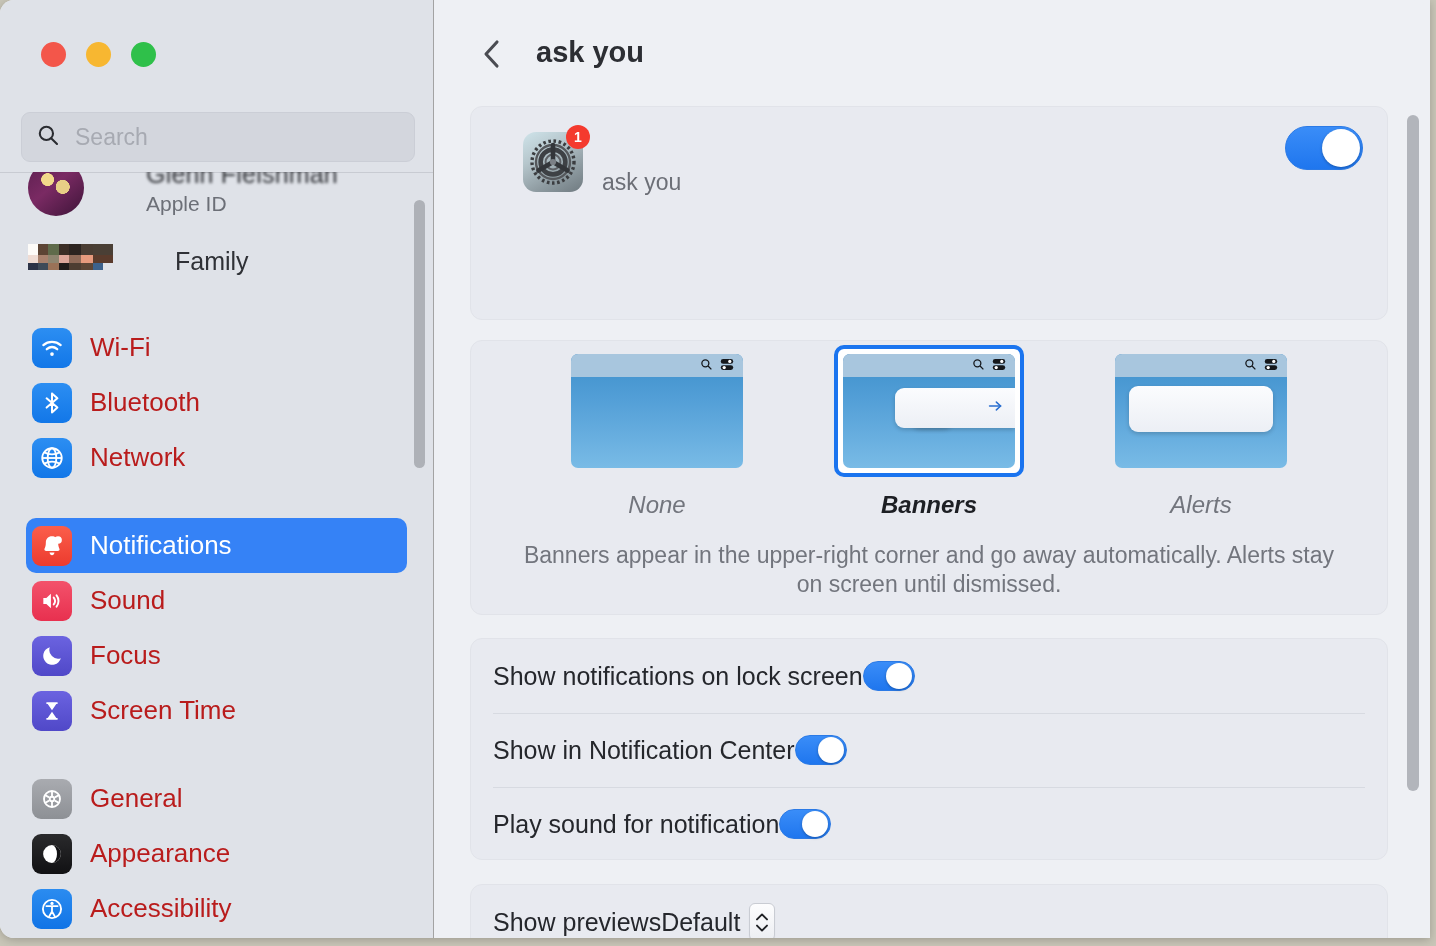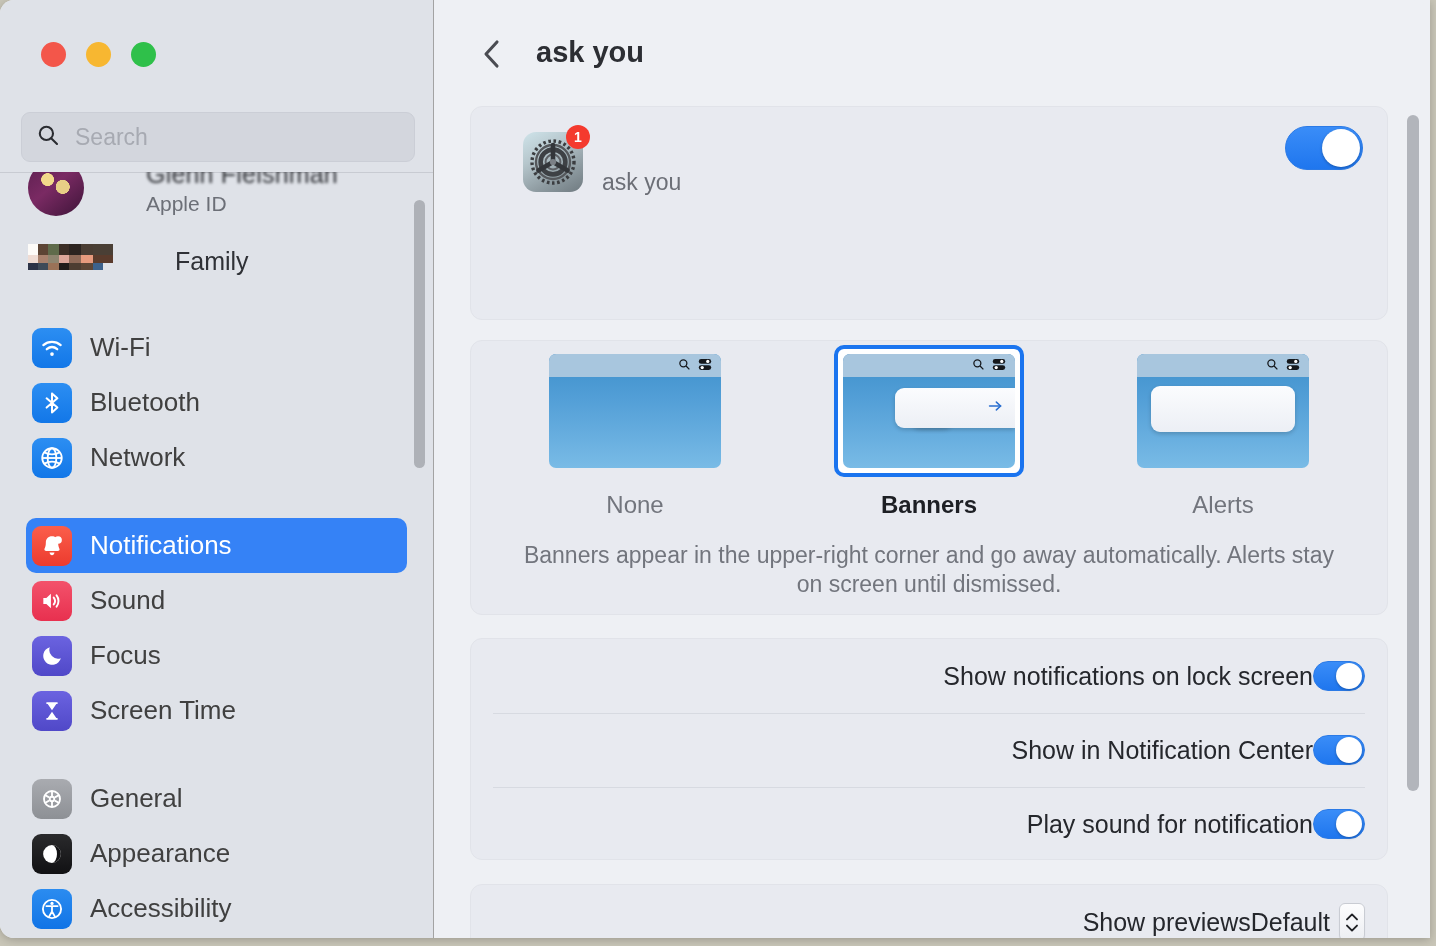--- a/index.html
+++ b/index.html
@@ -112,21 +112,21 @@
     cursor: default;
   }
   .nav-item.selected { background: #3582f6; }
   .nav-icon {
     width: 40px; height: 40px; border-radius: 9px;
     flex: none;
     display: flex; align-items: center; justify-content: center;
     color: #fff;
   }
   .nav-label {
-    font-size: 26px; color: #404040;
+    font-size: 26px; color: #b91c1c;
     margin-left: 18px; white-space: nowrap;
   }
   .nav-item.selected .nav-label { color: #fff; }
 
   .ic-wifi   { background: linear-gradient(180deg,#2c8ef2,#1277e8); }
   .ic-bt     { background: linear-gradient(180deg,#2c8ef2,#1277e8); }
   .ic-net    { background: linear-gradient(180deg,#2c8ef2,#1277e8); }
   .ic-notif  { background: linear-gradient(180deg,#fb5e4b,#ec3b2e); }
   .ic-sound  { background: linear-gradient(180deg,#f3526b,#e8304f); }
   .ic-focus  { background: linear-gradient(180deg,#6b63e0,#5048c8); }
@@ -207,22 +207,23 @@
     background: #fff;
     box-shadow: 0 1px 3px rgba(0,0,0,0.28);
   }
   .toggle.sm { width: 52px; height: 30px; border-radius: 15px; }
   .toggle.sm .knob { width: 26px; height: 26px; right: 2px; top: 1px; }
 
   
   #card-style { top: 340px; height: 275px; }
   #style-row {
     position: absolute; left: 0; top: 0; width: 100%;
-    display: flex; justify-content: center; gap: 94px;
+    display: flex; justify-content: center; gap: 72px;
     padding-top: 4px;
+    font-style: italic;
   }
   .style-opt {
     width: 200px;
     display: flex; flex-direction: column; align-items: center;
     cursor: default;
   }
   .thumb-outer {
     width: 190px; height: 132px;
     border-radius: 10px;
     padding: 5px;
@@ -271,21 +272,21 @@
   #style-desc {
     position: absolute; left: 40px; right: 40px; top: 200px;
     text-align: center;
     font-size: 23px; color: #72757d; line-height: 1.28;
   }
 
   
   #card-toggles { top: 638px; height: 222px; padding: 0 22px; }
   .trow {
     height: 74px;
-    display: flex; align-items: center; justify-content: flex-end;
+    display: flex; align-items: center; justify-content: flex-start;
     position: relative;
   }
   .trow + .trow::before {
     content: ""; position: absolute; left: 0; right: 0; top: 0;
     height: 1px; background: #d7dae1;
   }
   .trow-label { font-size: 25px; color: #25272c; }
 
   #card-previews { top: 884px; height: 72px; padding: 0 22px; }
   #prev-right { display: flex; align-items: center; gap: 9px; }

